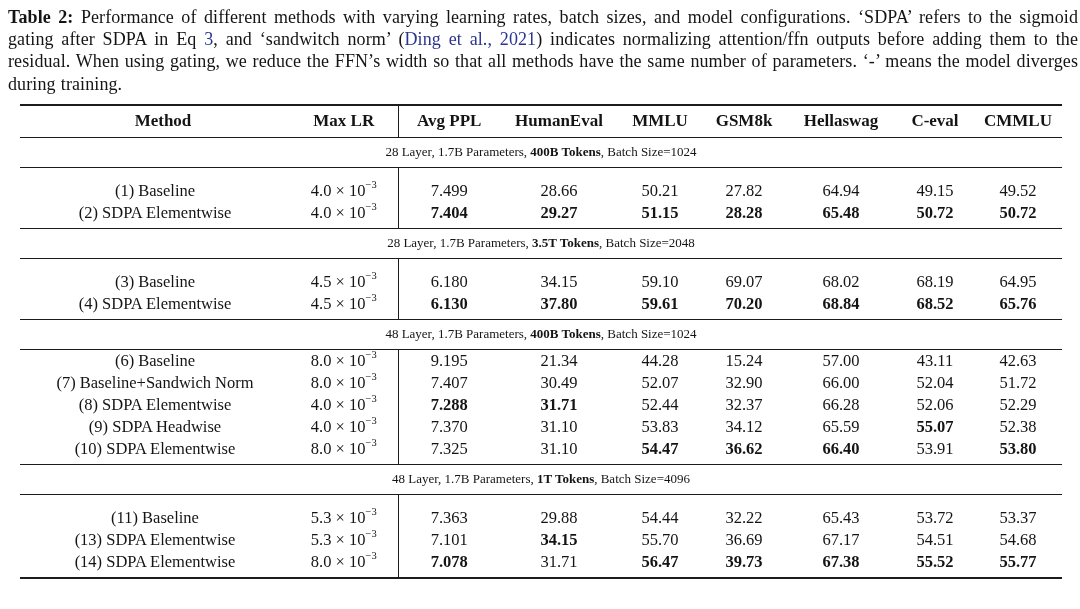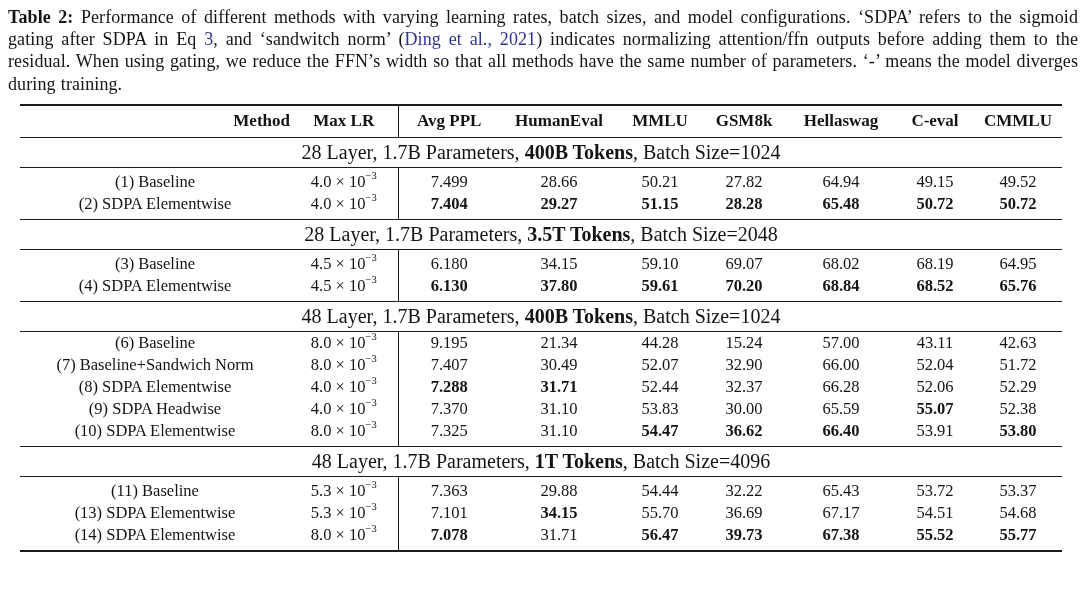--- a/index.html
+++ b/index.html
@@ -38,37 +38,37 @@
     text-align: center;
     vertical-align: middle;
     padding: 0;
   }
   tr.section-row {
     border-top: 1.6px solid #1c1c1c;
     border-bottom: 1.6px solid #1c1c1c;
   }
   tr.section-row td {
     height: 29px;
-    font-size: 20px;
+    font-size: 13px;
     text-align: center;
     vertical-align: middle;
     padding: 0;
   }
   tr.data-row td {
     height: 22px;
     line-height: 22px;
     font-size: 16.5px;
     text-align: center;
     vertical-align: middle;
     padding: 0;
     white-space: nowrap;
   }
-  tr.data-row.first td { padding-top: 3px; }
+  tr.data-row.first td { padding-top: 12px; }
   tr.data-row.last td { padding-bottom: 4px; }
-  th.method, td.method { text-align: right; padding-left: 16px; }
+  th.method, td.method { text-align: center; padding-left: 16px; }
   .bar { border-left: 1.4px solid #1c1c1c; }
   .b { font-weight: 700; }
   td.lr sup {
     font-size: 10.5px;
     line-height: 0;
     position: relative;
     top: -1px;
     letter-spacing: 0;
   }
 </style>
@@ -189,21 +189,21 @@
           <td class="num">66.28</td>
           <td class="num">52.06</td>
           <td class="num">52.29</td>
         </tr>
         <tr class="data-row">
           <td class="method">(9) SDPA Headwise</td>
           <td class="lr">4.0 × 10<sup>−3</sup></td>
           <td class="num bar">7.370</td>
           <td class="num">31.10</td>
           <td class="num">53.83</td>
-          <td class="num">30.00</td>
+          <td class="num">34.12</td>
           <td class="num">65.59</td>
           <td class="num b">55.07</td>
           <td class="num">52.38</td>
         </tr>
         <tr class="data-row last">
           <td class="method">(10) SDPA Elementwise</td>
           <td class="lr">8.0 × 10<sup>−3</sup></td>
           <td class="num bar">7.325</td>
           <td class="num">31.10</td>
           <td class="num b">54.47</td>

